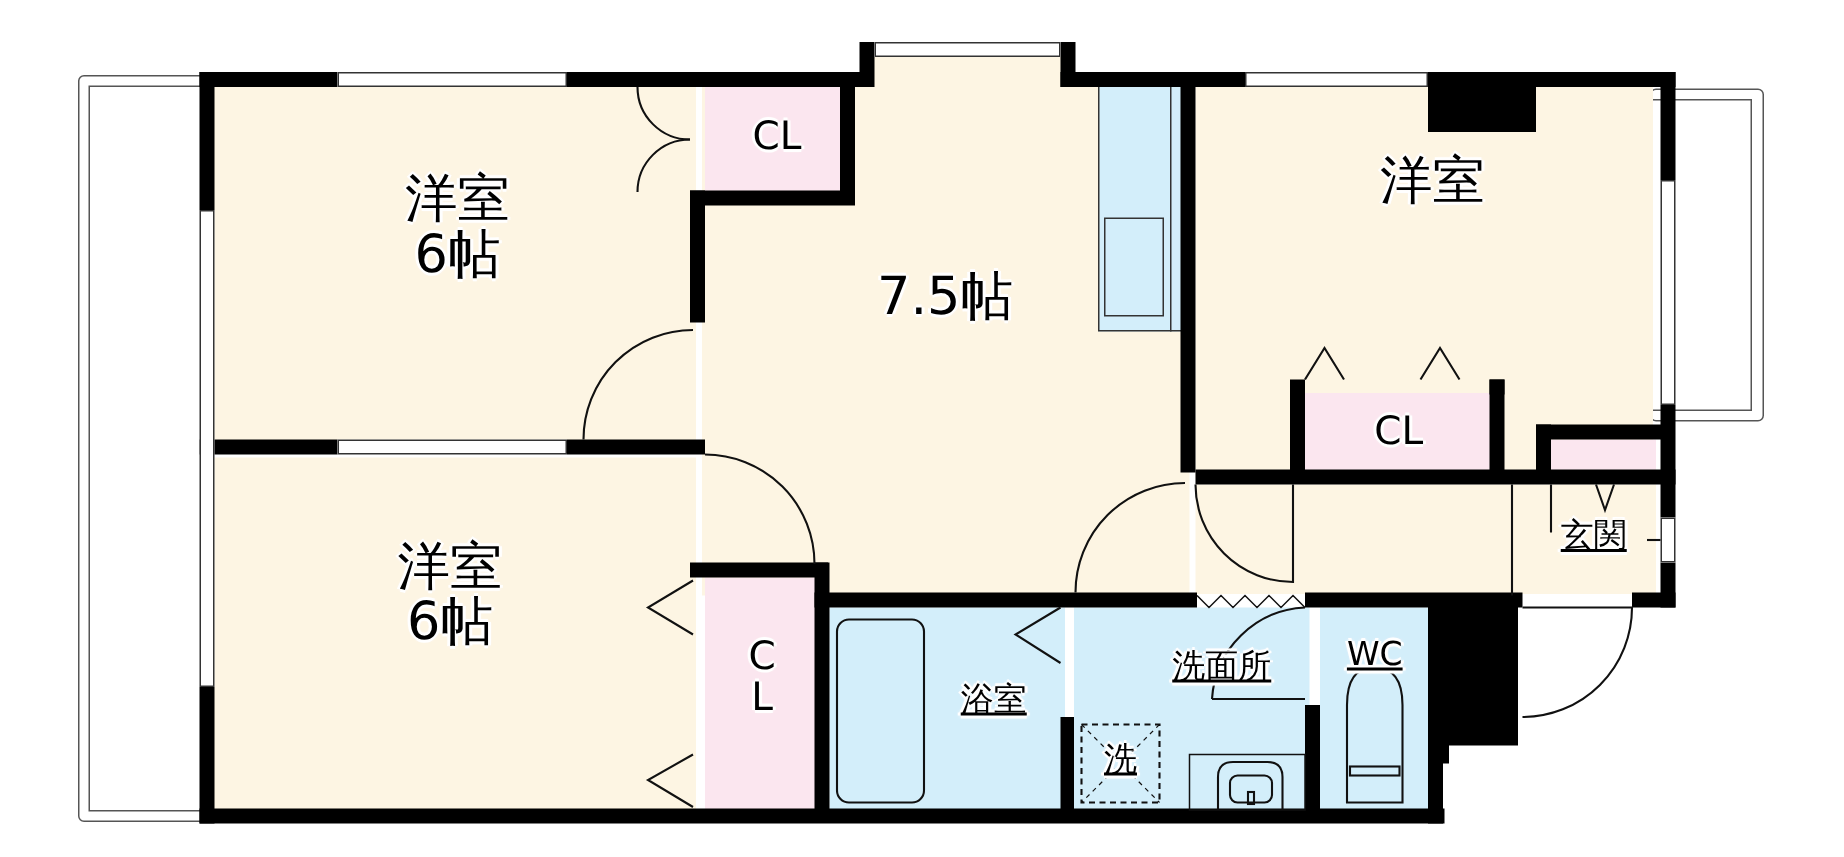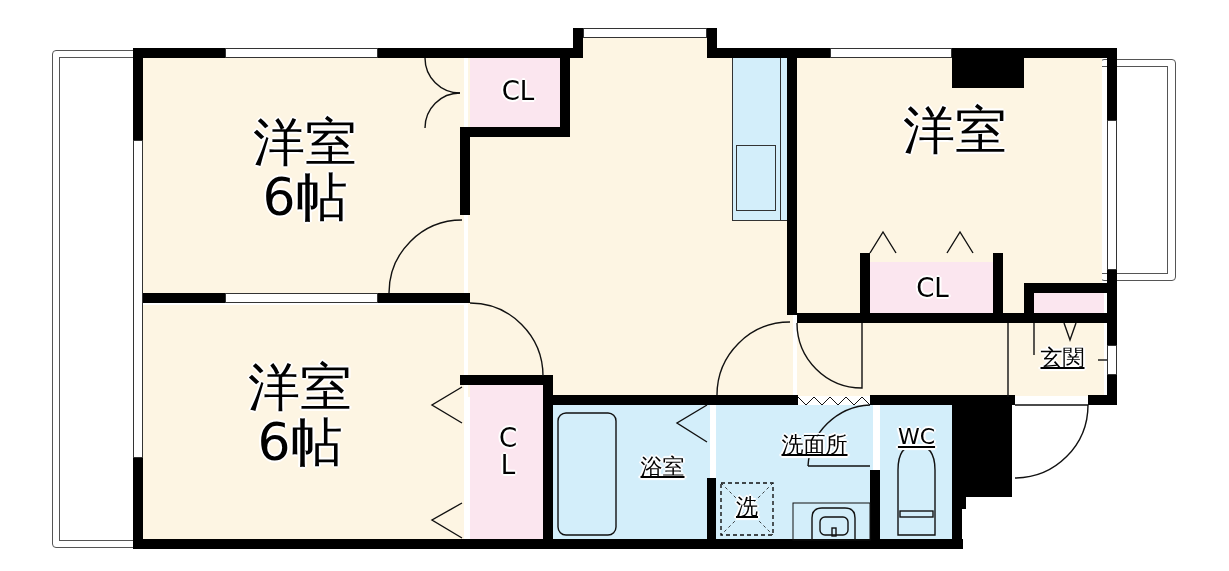--- a/index.html
+++ b/index.html
@@ -4,21 +4,21 @@
 <style>
   html,body{margin:0;padding:0;background:#fff;}
   body{width:1229px;height:571px;position:relative;overflow:hidden;font-family:"DejaVu Sans","Liberation Sans",sans-serif;}
   .abs{position:absolute;box-sizing:border-box;}
   .wall{position:absolute;background:#000;}
   .room-wood{background:#fdf5e3;}
   .room-pink{background:#fbe6ef;}
   .room-blue{background:#d3eefa;}
   .label{position:absolute;text-align:center;color:#000;line-height:1.05;
     text-shadow:0 0 3px #fff,0 0 3px #fff,0 0 3px #fff,2px 0 0 #fff,-2px 0 0 #fff,0 2px 0 #fff,0 -2px 0 #fff;}
-  .big{font-size:52px;}
+  .big{font-size:35px;}
   .mid{font-size:26px;}
   .sm{font-size:22px;text-decoration:underline;}
   .window{position:absolute;background:#fff;border:1px solid #333;box-sizing:border-box;}
   .balcony{position:absolute;border:1px solid #555;border-radius:4px;box-sizing:border-box;}
   .balcony-inner{position:absolute;border:1px solid #555;box-sizing:border-box;}
   svg{position:absolute;left:0;top:0;overflow:visible;}
 </style>
 </head>
 <body>
 
@@ -142,20 +142,21 @@
 
 <div class="label big" style="left:205px;top:115px;width:200px;">
   <div>洋室</div>
   <div>6帖</div>
 </div>
 <div class="label big" style="left:200px;top:360px;width:200px;">
   <div>洋室</div>
   <div>6帖</div>
 </div>
 <div class="label big" style="left:530px;top:180px;width:200px;">
+  <div>7.5帖</div>
 </div>
 <div class="label big" style="left:855px;top:103px;width:200px;">
   <div>洋室</div>
 </div>
 <div class="label mid" style="left:478px;top:78px;width:80px;">CL</div>
 <div class="label mid" style="left:470px;top:425px;width:76px;">
   <div>C</div>
   <div>L</div>
 </div>
 <div class="label mid" style="left:870px;top:275px;width:125px;">CL</div>

